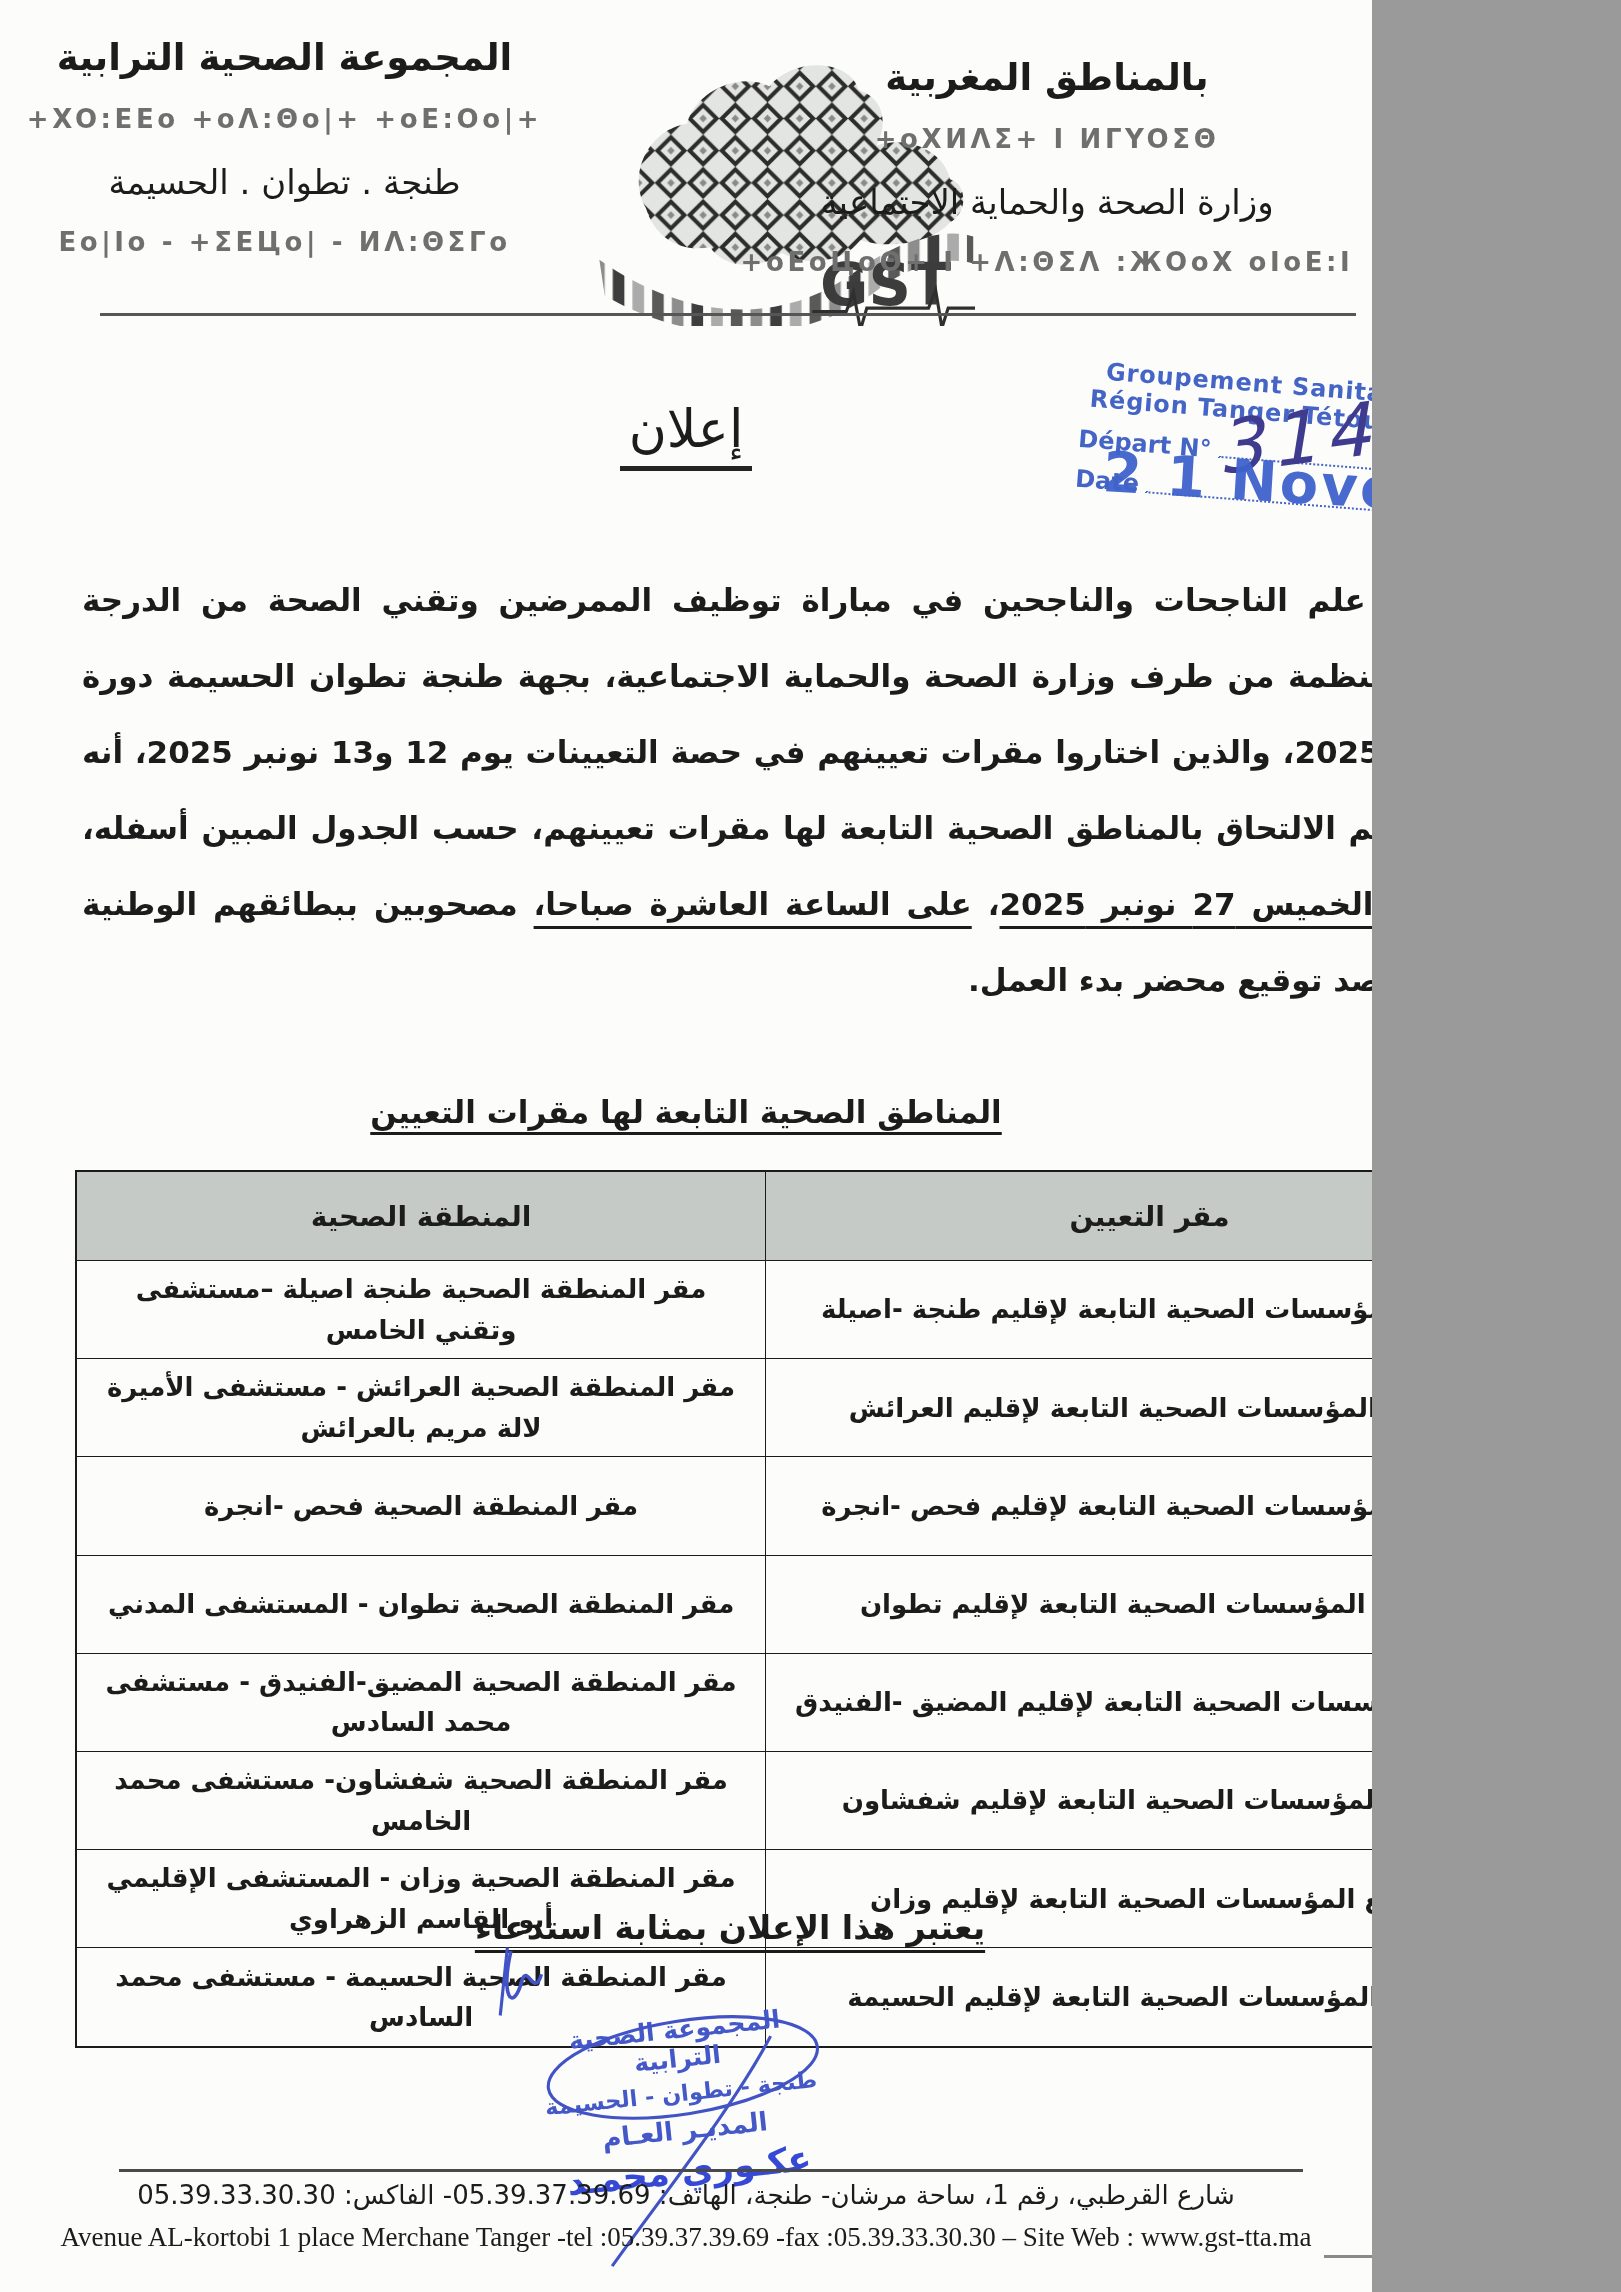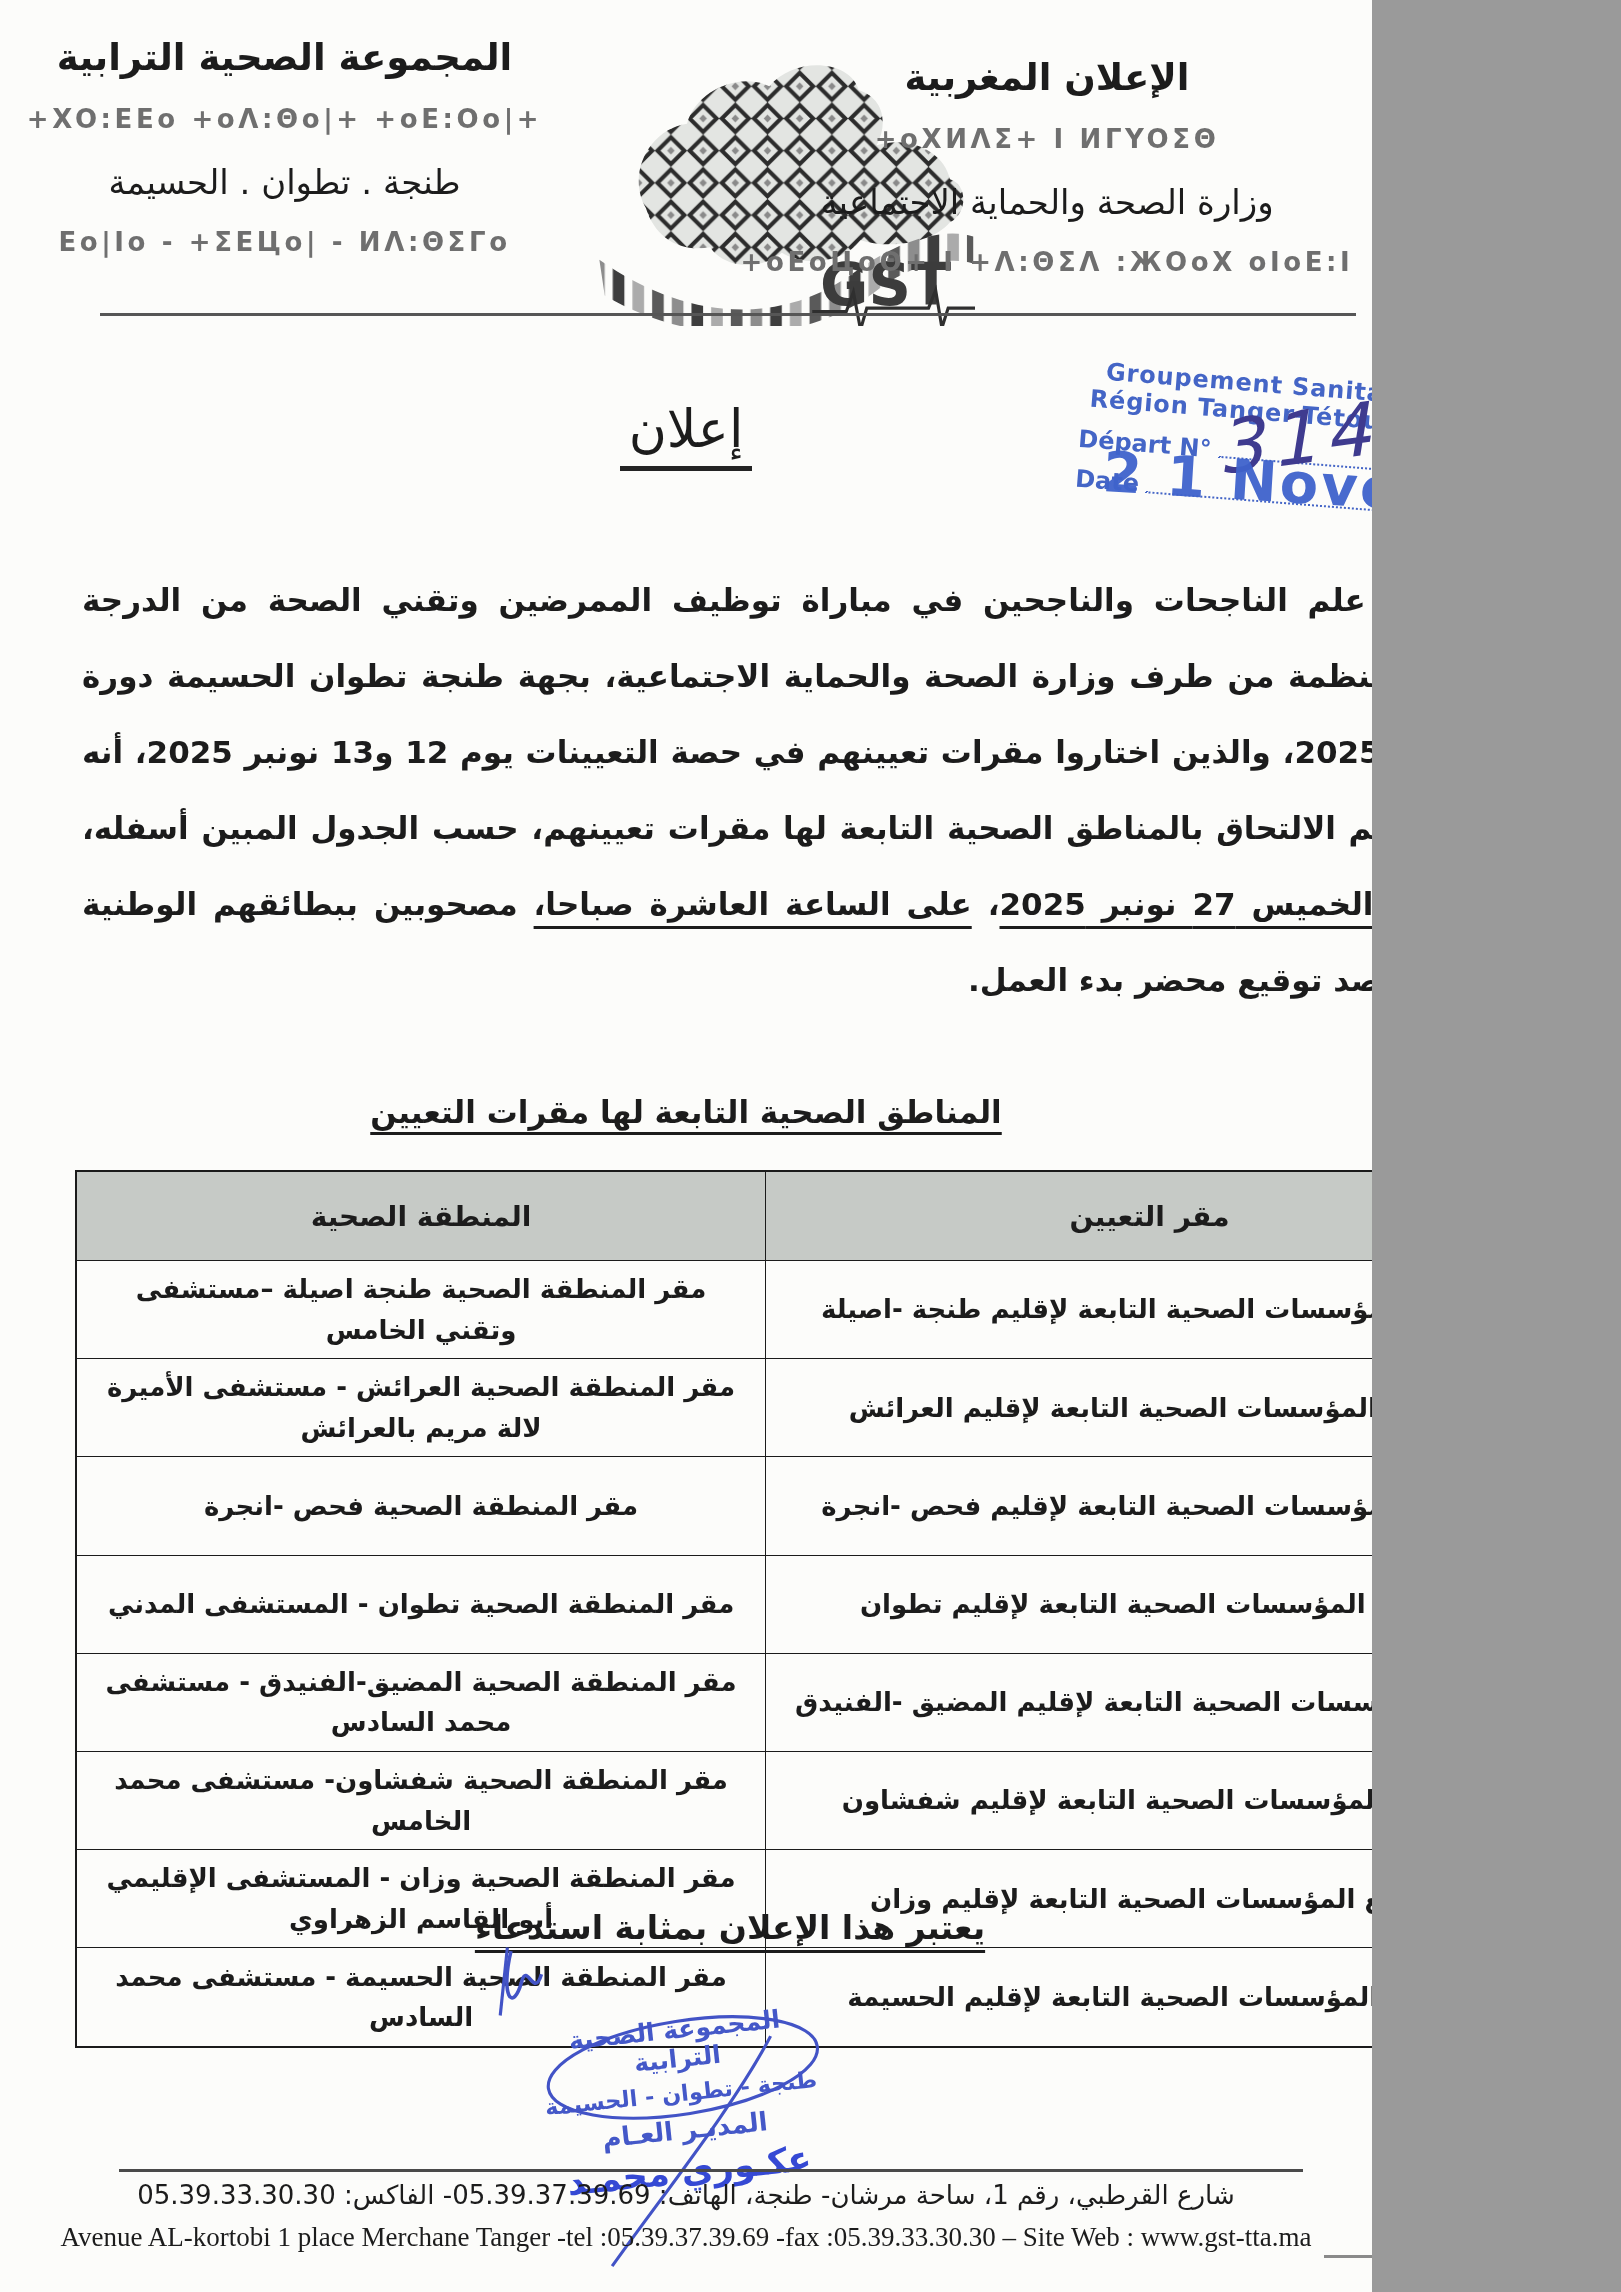--- a/index.html
+++ b/index.html
@@ -93,21 +93,21 @@
         </pattern>
       </defs>
       <path d="M62,190 C40,152 66,102 108,96 C118,58 168,38 200,54 C228,20 290,24 300,58 C330,68 332,98 320,120 C358,108 396,128 402,158 C422,164 422,196 402,206 C382,230 332,236 302,226 C282,252 240,256 214,240 C188,262 148,256 134,234 C98,240 72,222 62,190 Z" fill="url(#diam)"></path>
       <path d="M10,248 C110,318 215,322 298,260 C348,224 398,212 428,222 L428,252 C400,244 360,252 318,284 C236,346 110,344 16,288 Z" fill="url(#bars)"></path>
       <text x="330" y="298" font-size="66" font-weight="bold" text-anchor="middle" fill="#3c3c3c" font-family="DejaVu Sans, sans-serif">GST</text>
       <polyline points="248,306 286,306 294,284 302,326 309,302 378,302 386,282 393,324 400,302 430,302" fill="none" stroke="#2f2f2f" stroke-width="3.5"></polyline>
     </svg>
   </div>
 
   <div class="header-right">
-    <div class="hdr-title">الإعلان المغربية</div>
+    <div class="hdr-title">بالمناطق المغربية</div>
     <div class="tif">+oXИΛΣ+ I ИΓYOΣΘ</div>
     <div class="hdr-sub">وزارة الصحة والحماية الاجتماعية</div>
     <div class="tif">+oEoЦoΘ+ I +Λ:ΘΣΛ :ЖOoX oIoE:I</div>
   </div>
 
   <div class="header-rule"></div>
 
   <div class="stamp-top">
     <div class="s-line">Groupement Sanitaire Territorial</div>
     <div class="s-line">Région Tanger-Tétouan-Al Hoceima</div>

